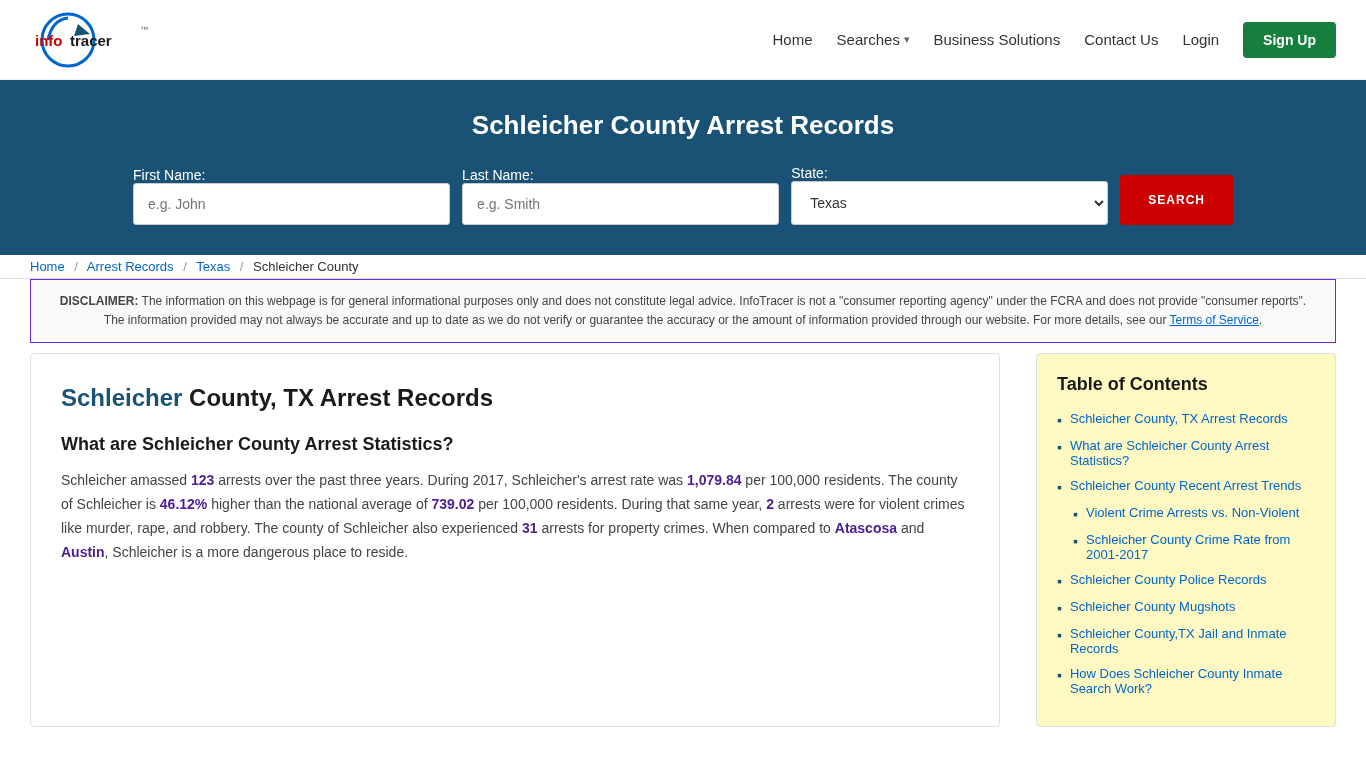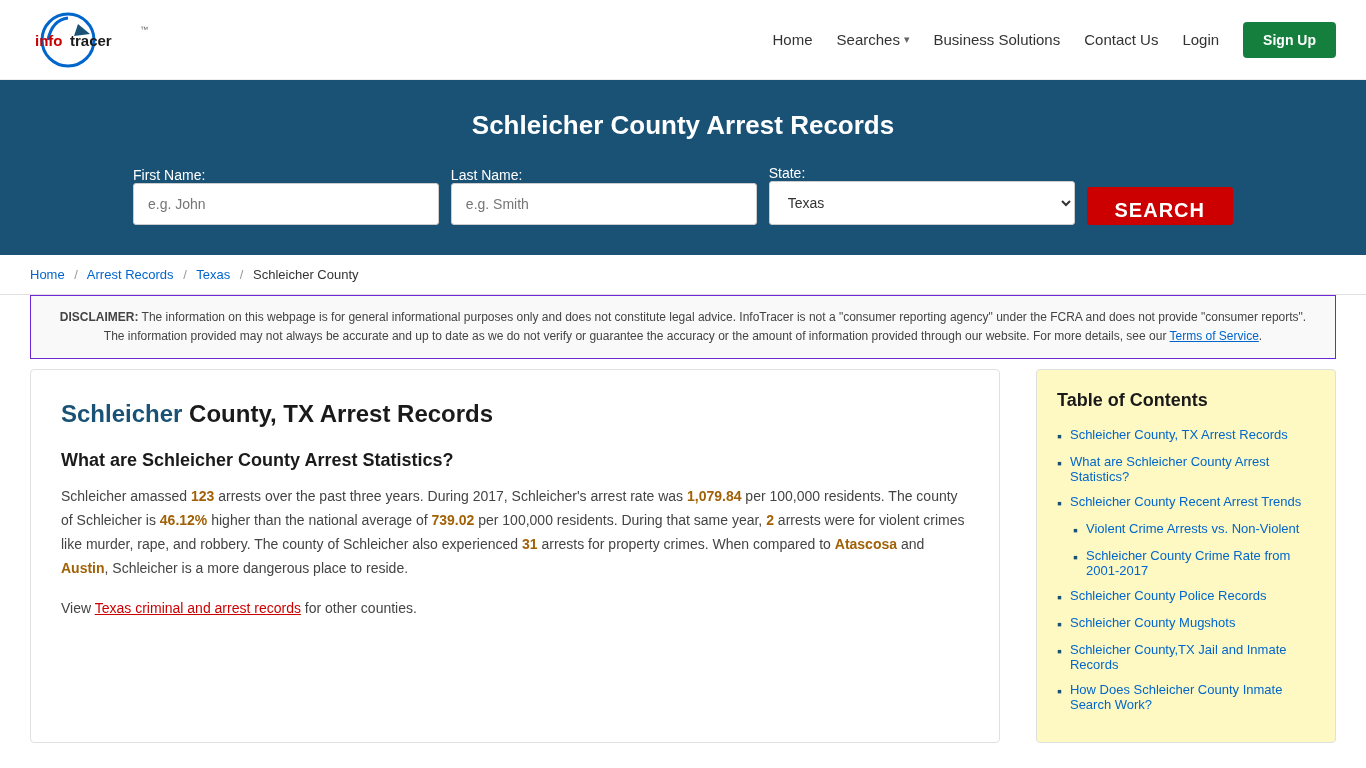--- a/index.html
+++ b/index.html
@@ -88,32 +88,32 @@
       width: 100%;
       background: #fff;
       color: #333;
     }
     .form-group select { appearance: auto; }
     .search-btn {
       background: #cc0000;
       color: #fff;
       border: none;
       padding: 12px 28px;
-      font-size: 20px;
+      font-size: 12px;
       font-weight: bold;
       border-radius: 3px;
       cursor: pointer;
       letter-spacing: 1px;
-      height: 38px;
+      height: 50px;
       flex-shrink: 0;
     }
 
     
     .breadcrumb {
-      padding: 12px 30px;
+      padding: 4px 30px;
       background: #fff;
       border-bottom: 1px solid #e0e0e0;
       font-size: 13px;
       color: #555;
     }
     .breadcrumb a {
       color: #0066cc;
       text-decoration: none;
     }
     .breadcrumb .sep { margin: 0 6px; color: #999; }
@@ -162,21 +162,21 @@
       font-weight: bold;
       color: #1a1a1a;
       margin-bottom: 14px;
     }
     .article p {
       font-size: 14px;
       line-height: 1.7;
       color: #444;
       margin-bottom: 16px;
     }
-    .article p strong, .article p b { font-weight: bold; color: #a16207; }
+    .article p strong, .article p b { font-weight: bold; color: #4c1d95; }
     .article a { color: #0066cc; text-decoration: none; }
     .article .view-link a { color: #cc0000; font-weight: normal; text-decoration: underline; }
 
     
     .toc {
       width: 300px;
       flex-shrink: 0;
       background: #fef9c3;
       border: 1px solid #e0e0e0;
       border-radius: 4px;
@@ -301,23 +301,20 @@
     <h1 class="article-title">
       <span class="highlight">Schleicher</span><span> County, TX Arrest Records</span>
     </h1>
 
     <h2>What are Schleicher County Arrest Statistics?</h2>
 
     <p>
       Schleicher amassed <strong>123</strong> arrests over the past three years. During 2017, Schleicher's arrest rate was <strong>1,079.84</strong> per 100,000 residents. The county of Schleicher is <strong>46.12%</strong> higher than the national average of <strong>739.02</strong> per 100,000 residents. During that same year, <strong>2</strong> arrests were for violent crimes like murder, rape, and robbery. The county of Schleicher also experienced <strong>31</strong> arrests for property crimes. When compared to <strong>Atascosa</strong> and <strong>Austin</strong>, Schleicher is a more dangerous place to reside.
     </p>
 
-    <p class="view-link">
-      <span>View </span><a href="#">Texas criminal and arrest records</a><span> for other counties.</span>
-    </p>
   </article>
 
   <aside class="toc">
     <h3>Table of Contents</h3>
     <ul id="toc-list">
         <li>
           <a href="#">Schleicher County, TX Arrest Records</a>
         </li>
         <li>
           <a href="#">What are Schleicher County Arrest Statistics?</a>

